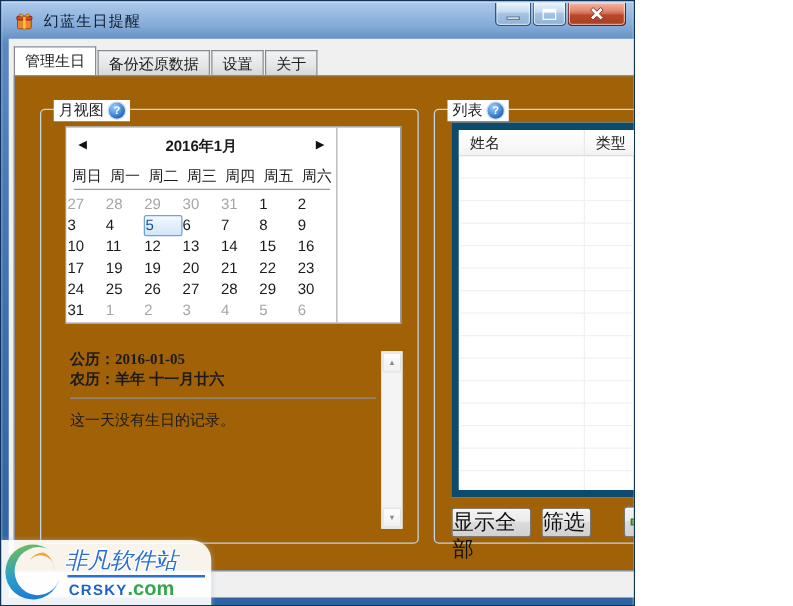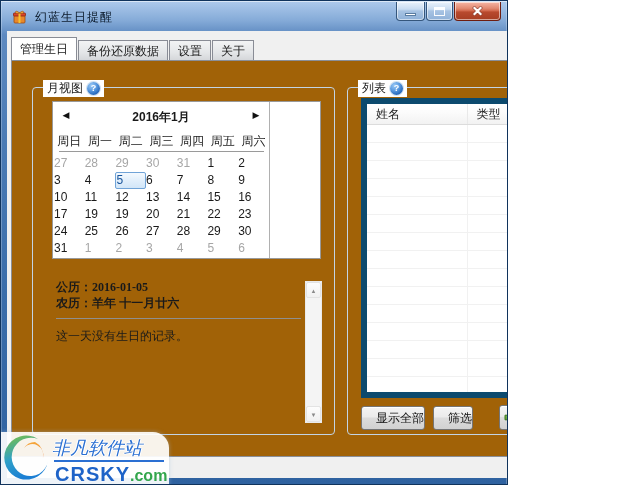--- a/index.html
+++ b/index.html
@@ -80,39 +80,39 @@
   .thead { display:grid; grid-template-columns:101px 42px 61px auto; height:21px;
     background:linear-gradient(180deg,#ffffff 0%,#fbfbfb 45%,#f2f2f2 100%); border-bottom:1px solid #dcdcdc; }
   .th { line-height:20px; border-right:1px solid #e9e9e9; cursor:pointer; }
   .th.c { text-align:center; }
   .th.l { padding-left:9px; text-align:left; }
   .tbody-row { display:grid; grid-template-columns:101px 42px 61px auto; height:18px; }
   .td { border-right:1px solid #f1f1f1; border-bottom:1px solid #f1f1f1; }
   .td:last-child { border-right:none; }
 
   
-  .btn { position:absolute; height:24px; border:1px solid #757575; border-radius:3px; font-size:12px; color:#111;
+  .btn { position:absolute; height:24px; border:1px solid #757575; border-radius:3px; font-size:17px; color:#111;
     background:linear-gradient(180deg,#f4f4f4 0%,#ebebeb 45%,#dcdcdc 50%,#d1d1d1 100%);
-    box-shadow:inset 0 1px 0 #fff; text-align:right; line-height:22px; cursor:pointer; }
+    box-shadow:inset 0 1px 0 #fff; text-align:left; line-height:22px; cursor:pointer; }
   .btn-showall { left:13px; top:318px; width:64px; }
   .btn-filter { left:85px; top:318px; width:40px; }
   .btn-icon { display:flex; align-items:center; justify-content:center; line-height:normal; }
   .btn-add { left:151px; top:317px; width:25px; height:25px; }
   .btn-edit { left:180px; top:317px; width:24px; height:25px; }
   .btn-del { left:208px; top:317px; width:25px; height:25px; }
 
   
   .watermark { position:absolute; left:0; top:431px; width:168px; height:54px; z-index:20;
     background:rgba(255,255,255,.92); border-radius:0 16px 0 0; box-shadow:0 0 4px rgba(160,190,220,.5); }
   .wm-logo { position:absolute; left:1px; top:2px; }
   .wm-name { position:absolute; left:51px; top:4px; font-size:18px; font-weight:normal; font-style:italic; color:#2a6fd2;
     text-shadow:1px 0 0 #fff,-1px 0 0 #fff,0 1px 0 #fff,0 -1px 0 #fff; white-space:nowrap; }
   .wm-rule { position:absolute; left:53px; top:28px; width:110px; height:2px; background:#2a6fd2; }
   .wm-domain { position:absolute; left:54px; top:31px; font-weight:bold; white-space:nowrap; }
-  .wm-crsky { font-size:20px; color:#1e63c8; letter-spacing:1px; }
+  .wm-crsky { font-size:12px; color:#1e63c8; letter-spacing:1px; }
   .wm-com { font-size:16px; color:#33a64c; }
 </style>
 </head>
 <body>
 
 <div class="window">
 
   <div class="titlebar">
     <svg class="app-icon" viewBox="0 0 15 15">
       <rect x="2" y="6" width="11" height="8" rx="1" fill="#e8882a" stroke="#9c4a10" stroke-width="0.8"></rect>

